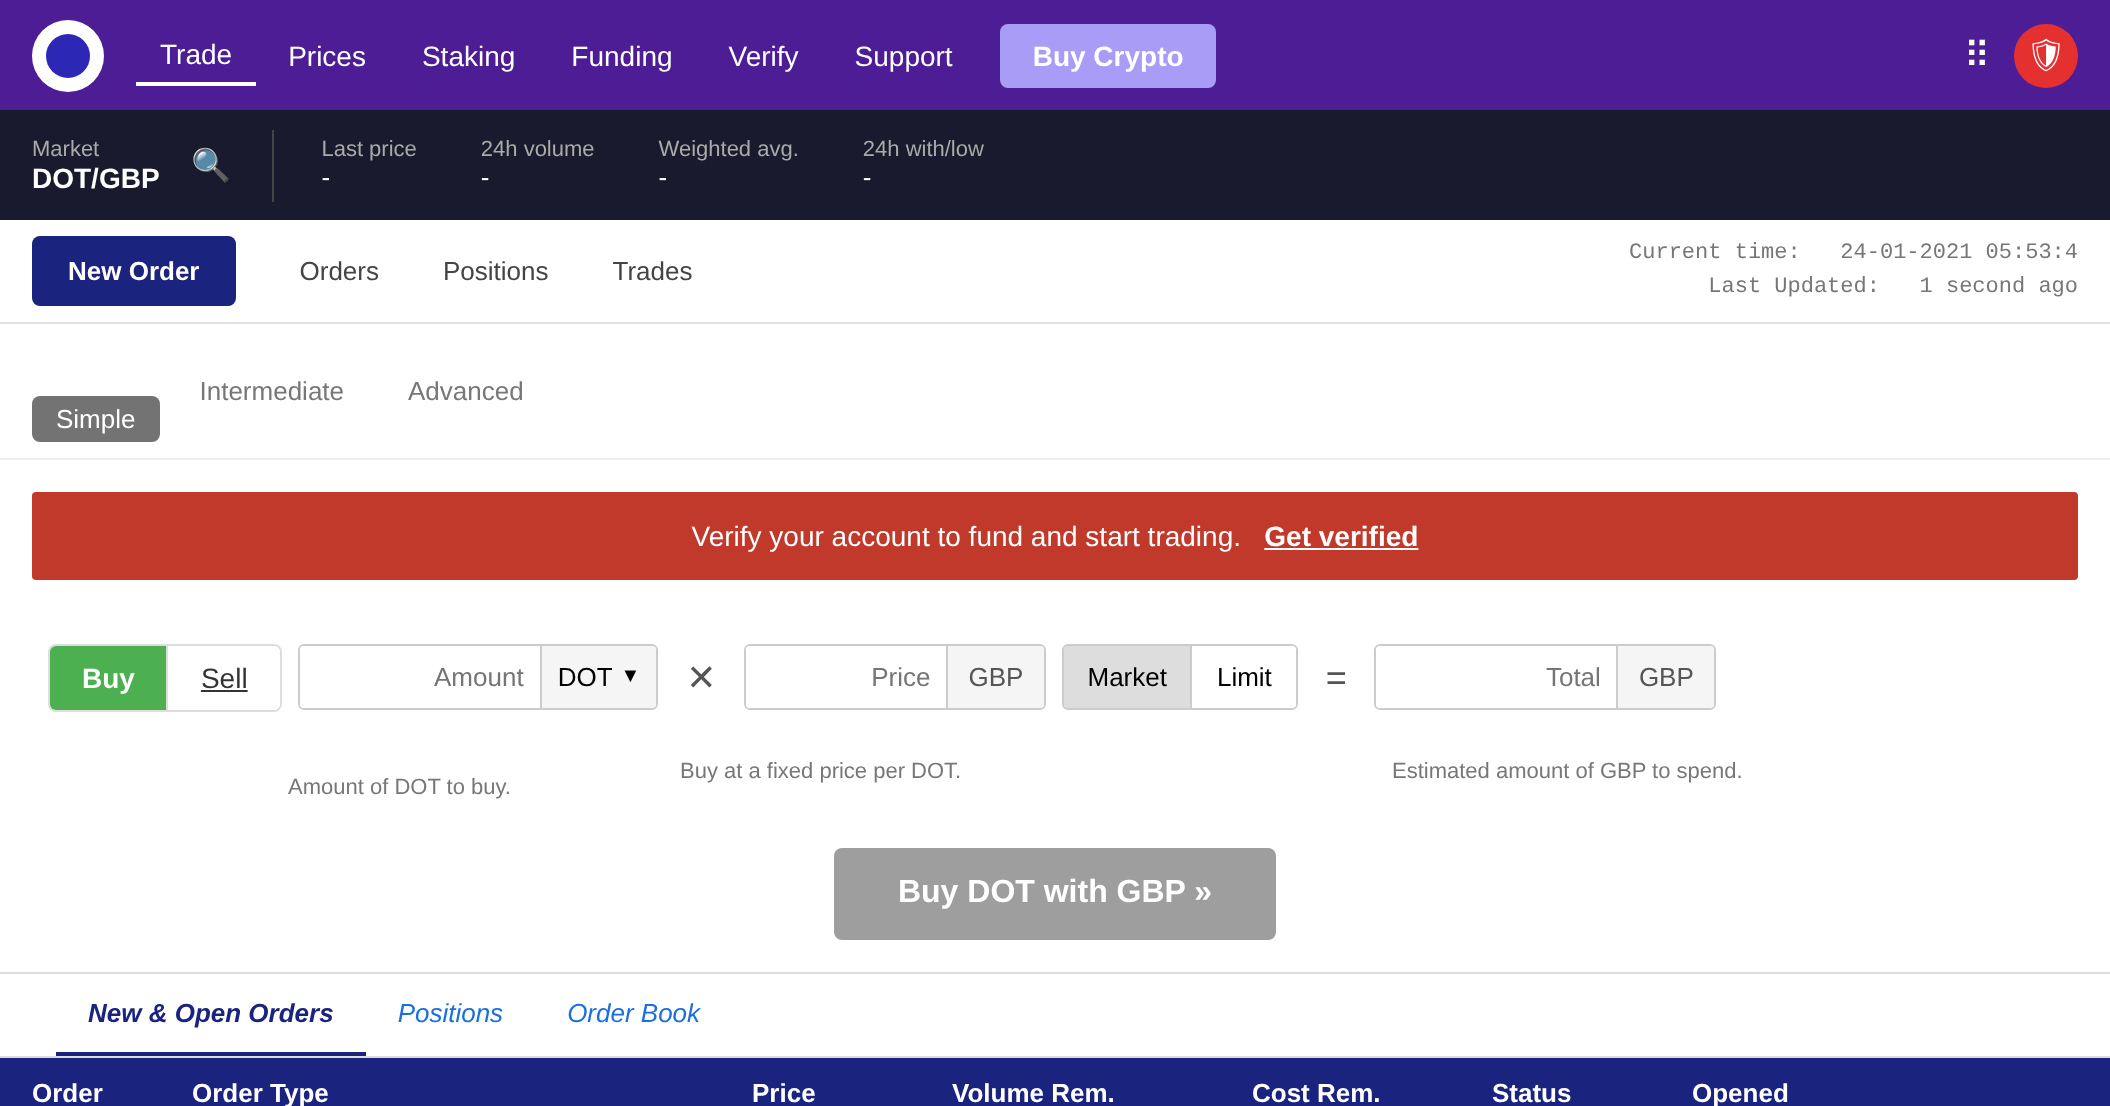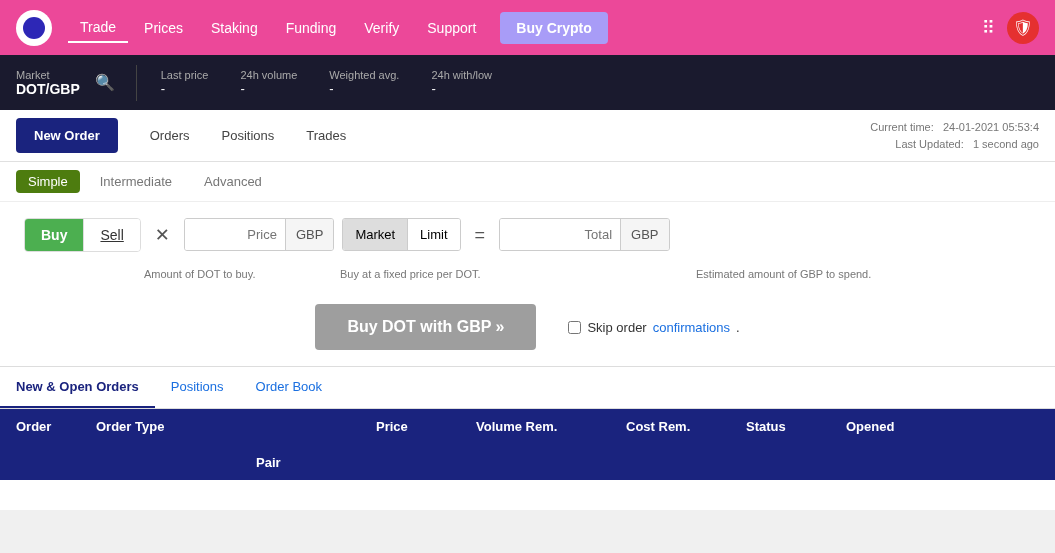--- a/index.html
+++ b/index.html
@@ -1,20 +1,20 @@
 <!DOCTYPE html>
 <html><head>
   <meta charset="utf-8">
   <style>
     * { margin: 0; padding: 0; box-sizing: border-box; }
     body { font-family: Arial, sans-serif; font-size: 13px; background: #f0f0f0; width: 1055px; }
 
     
     .top-nav {
-      background: #ec4899;
+      background: #4c1d95;
       display: flex;
       align-items: center;
       padding: 0 16px;
       height: 55px;
     }
     .logo {
       width: 36px;
       height: 36px;
       background: white;
       border-radius: 50%;
@@ -149,38 +149,39 @@
       padding: 16px 16px;
       color: #444;
       cursor: pointer;
       font-size: 13px;
     }
     .tab-bar-right {
       font-size: 11px;
       color: #777;
       text-align: right;
     }
-    .tab-bar-right div { line-height: 1.5; }
+    .tab-bar-right div { line-height: 1.5; font-family: Liberation Mono, monospace; }
 
     
     .order-type-bar {
       padding: 8px 16px;
       display: flex;
       align-items: center;
       gap: 8px;
       background: white;
       border-bottom: 1px solid #eee;
     }
     .order-type-simple {
-      background: #4d7c0f;
+      background: #737373;
       color: white;
       padding: 4px 12px;
       border-radius: 4px;
       font-size: 13px;
       cursor: pointer;
+      margin-top: 28px;
     }
     .order-type-other {
       color: #777;
       padding: 4px 12px;
       font-size: 13px;
       cursor: pointer;
     }
 
     
     .alert-banner {
@@ -362,22 +363,23 @@
       font-size: 13px;
       color: #333;
     }
     .skip-confirm a { color: #1a6fe0; text-decoration: none; }
 
     
     .bottom-tabs {
       border-top: 1px solid #ddd;
       border-bottom: 1px solid #ddd;
       display: flex;
-      padding: 0 0;
-      background: white;
+      padding: 0 28px;
+      background: white;
+      font-style: italic;
     }
     .bottom-tab {
       padding: 12px 16px;
       font-size: 13px;
       cursor: pointer;
       color: #555;
     }
     .bottom-tab.active {
       border-bottom: 2px solid #1a237e;
       color: #1a237e;
@@ -481,28 +483,42 @@
       </div>
     </div>
   </div>
 
   <div class="order-type-bar">
     <span class="order-type-simple">Simple</span>
     <span class="order-type-other">Intermediate</span>
     <span class="order-type-other">Advanced</span>
   </div>
 
+  <div class="alert-banner">
+    <span>Verify your account to fund and start trading.</span>
+    &nbsp;
+    <a href="#">Get verified</a>
+  </div>
 
   <div class="order-form">
 
     <div class="buy-sell-group">
       <button class="buy-btn">Buy</button>
       <button class="sell-btn">Sell</button>
     </div>
 
+    <div style="display:flex;flex-direction:column;gap:4px;">
+      <div class="amount-group">
+        <input class="amount-input" type="text" placeholder="Amount" style="">
+        <div class="token-select">
+          <span>DOT</span>
+          <span class="chevron-icon">▼</span>
+        </div>
+      </div>
+    </div>
 
     <span class="multiply-sign">✕</span>
 
     <div style="display:flex;flex-direction:column;gap:4px;">
       <div class="price-group">
         <input class="price-input" type="text" placeholder="Price" style="">
         <span class="currency-tag">GBP</span>
       </div>
     </div>
 
@@ -515,35 +531,29 @@
 
     <div style="display:flex;flex-direction:column;gap:4px;">
       <div class="total-group">
         <input class="total-input" type="text" placeholder="Total" style="">
         <span class="total-currency">GBP</span>
       </div>
     </div>
   </div>
 
   <div style="display:flex;gap:8px;padding:0 24px 8px;align-items:center;">
-    <div style="flex:0 0 240px;font-size:11px;color:#777;padding-left:120px;">Amount of DOT to buy.</div>
+    <div style="flex:0 0 240px;font-size:11px;color:#777;padding-left:120px;margin-top:16px;">Amount of DOT to buy.</div>
     <div style="flex:0 0 60px;"></div>
     <div style="flex:0 0 220px;font-size:11px;color:#777;">Buy at a fixed price per DOT.</div>
     <div style="flex:0 0 120px;"></div>
     <div style="font-size:11px;color:#777;">Estimated amount of GBP to spend.</div>
   </div>
 
   <div class="buy-action-row">
     <button class="buy-dot-btn">Buy DOT with GBP »</button>
-    <div class="skip-confirm">
-      <input type="checkbox" style="">
-      <span>Skip order</span>
-      <a href="#">confirmations</a>
-      <span>.</span>
-    </div>
   </div>
 
   <div class="bottom-tabs">
     <span class="bottom-tab active">New &amp; Open Orders</span>
     <span class="bottom-tab-link">Positions</span>
     <span class="bottom-tab-link">Order Book</span>
   </div>
 
   <div class="table-header">
     <div class="th th-order">Order</div>

